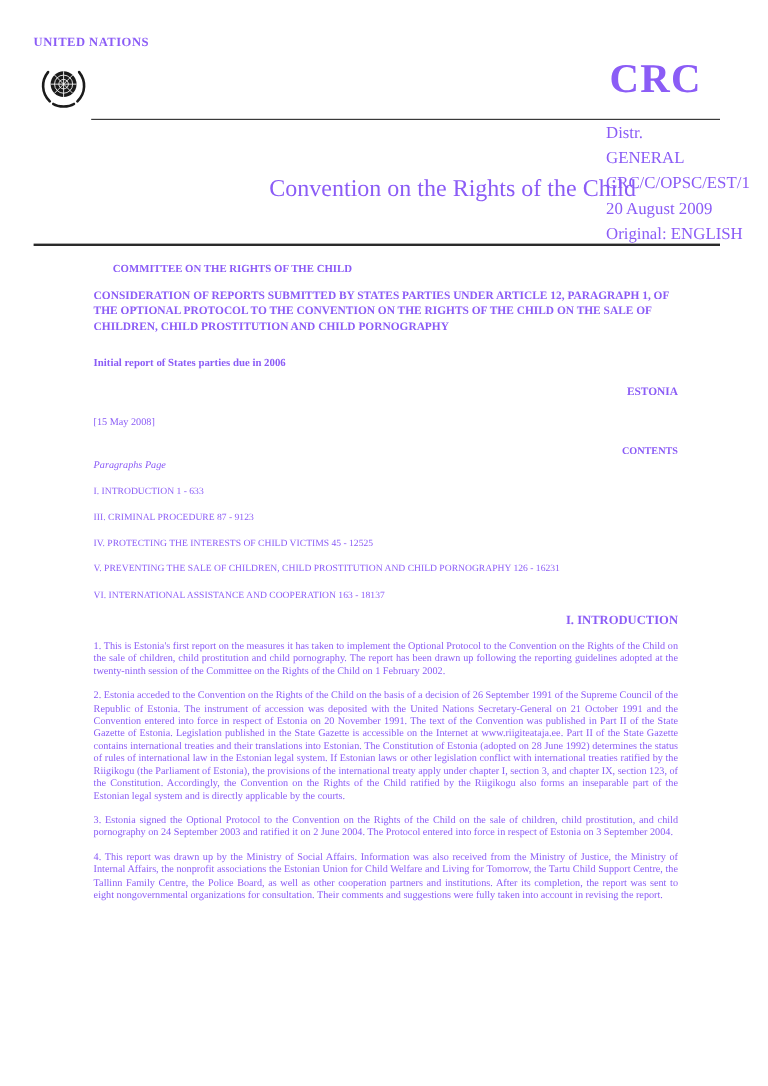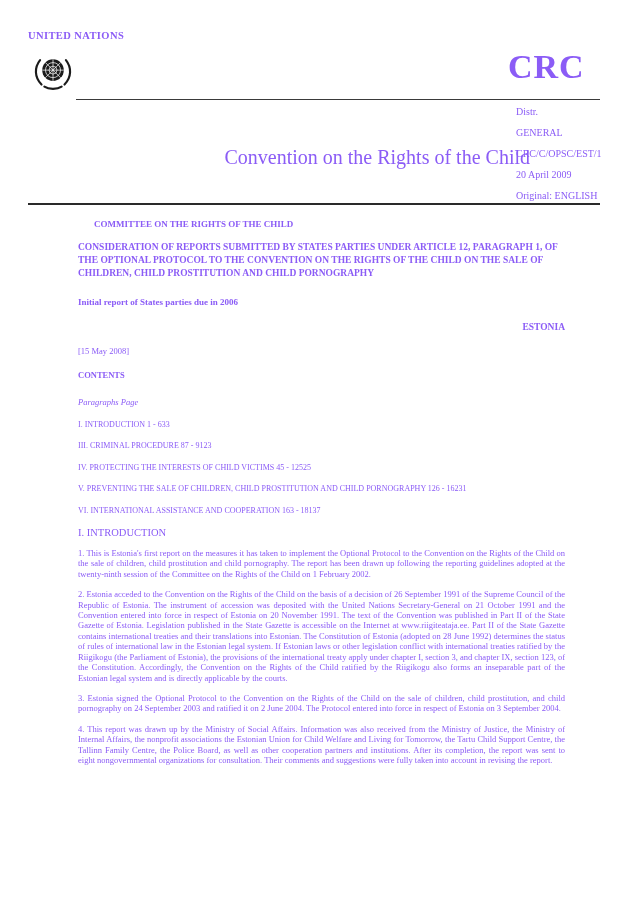--- a/index.html
+++ b/index.html
@@ -38,22 +38,22 @@
   .doc-title {
     position: absolute;
     left: 90px; top: 146px;
     width: 440px;
     text-align: right;
     font-weight: normal;
     font-size: 20px;
   }
   .distr {
     position: absolute;
-    left: 516px; top: 107px;
-    font-size: 10px;
+    left: 505px; top: 107px;
+    font-size: 14px;
     line-height: 9px;
   }
   .distr > div { margin-bottom: 12px; }
   .rule-mid {
     position: absolute;
     left: 28px; top: 203px;
     width: 572px; height: 2px;
     background: #2a2a2a;
   }
   .body {
@@ -61,24 +61,24 @@
     left: 78px; top: 220px;
     width: 487px;
     font-size: 8.5px;
     line-height: 10.4px;
   }
   .h-committee   { font-weight: bold; font-size: 9px;   line-height: 9px;  margin-bottom: 12px; padding-left: 16px; }
   .h-consideration { font-weight: bold; font-size: 9.5px; line-height: 13px; margin-bottom: 18px; }
   .h-initial     { font-weight: bold; font-size: 9px;   line-height: 9px;  margin-bottom: 15px; }
   .h-country     { font-weight: bold; font-size: 9.5px; line-height: 10px; margin-bottom: 15px; text-align: right; }
   .date-bracket  { font-size: 8.5px; line-height: 9px;  margin-bottom: 15px; }
-  .contents-label { font-weight: bold; font-size: 8.5px; line-height: 9px; margin-bottom: 18px; }
+  .contents-label { font-weight: bold; font-size: 8.5px; line-height: 9px; margin-bottom: 3px; text-align: right; }
   .contents-header { font-style: italic; font-size: 8.5px; line-height: 9px; margin-bottom: 13px; }
   .toc-item { font-size: 8px; line-height: 10.4px; margin-bottom: 11px; white-space: nowrap; overflow: hidden; }
-  .section-heading { font-weight: normal; font-size: 10.5px; line-height: 11px; margin: 6px 0 10px 0; }
+  .section-heading { font-weight: bold; font-size: 10.5px; line-height: 11px; margin: 6px 0 10px 0; text-align: right; }
   .para { text-align: justify; margin-bottom: 10px; }
 </style>
 </head>
 <body>
 
 <div class="page">
 
   <div class="org-name">UNITED NATIONS</div>
 
   <div class="emblem">
@@ -103,21 +103,21 @@
   <div class="doc-symbol">CRC</div>
 
   <div class="rule-top"></div>
 
   <div class="doc-title">Convention on the Rights of the Child</div>
 
   <div class="distr">
     <div>Distr.</div>
     <div>GENERAL</div>
     <div>CRC/C/OPSC/EST/1</div>
-    <div>20 April 2009</div>
+    <div>20 August 2009</div>
     <div>Original: ENGLISH</div>
   </div>
 
   <div class="rule-mid"></div>
 
   <div class="body">
     <div class="h-committee">COMMITTEE ON THE RIGHTS OF THE CHILD</div>
     <div class="h-consideration">CONSIDERATION OF REPORTS SUBMITTED BY STATES PARTIES UNDER ARTICLE 12, PARAGRAPH 1, OF THE OPTIONAL PROTOCOL TO THE CONVENTION ON THE RIGHTS OF THE CHILD ON THE SALE OF CHILDREN, CHILD PROSTITUTION AND CHILD PORNOGRAPHY</div>
     <div class="h-initial">Initial report of States parties due in 2006</div>
     <div class="h-country">ESTONIA</div>

